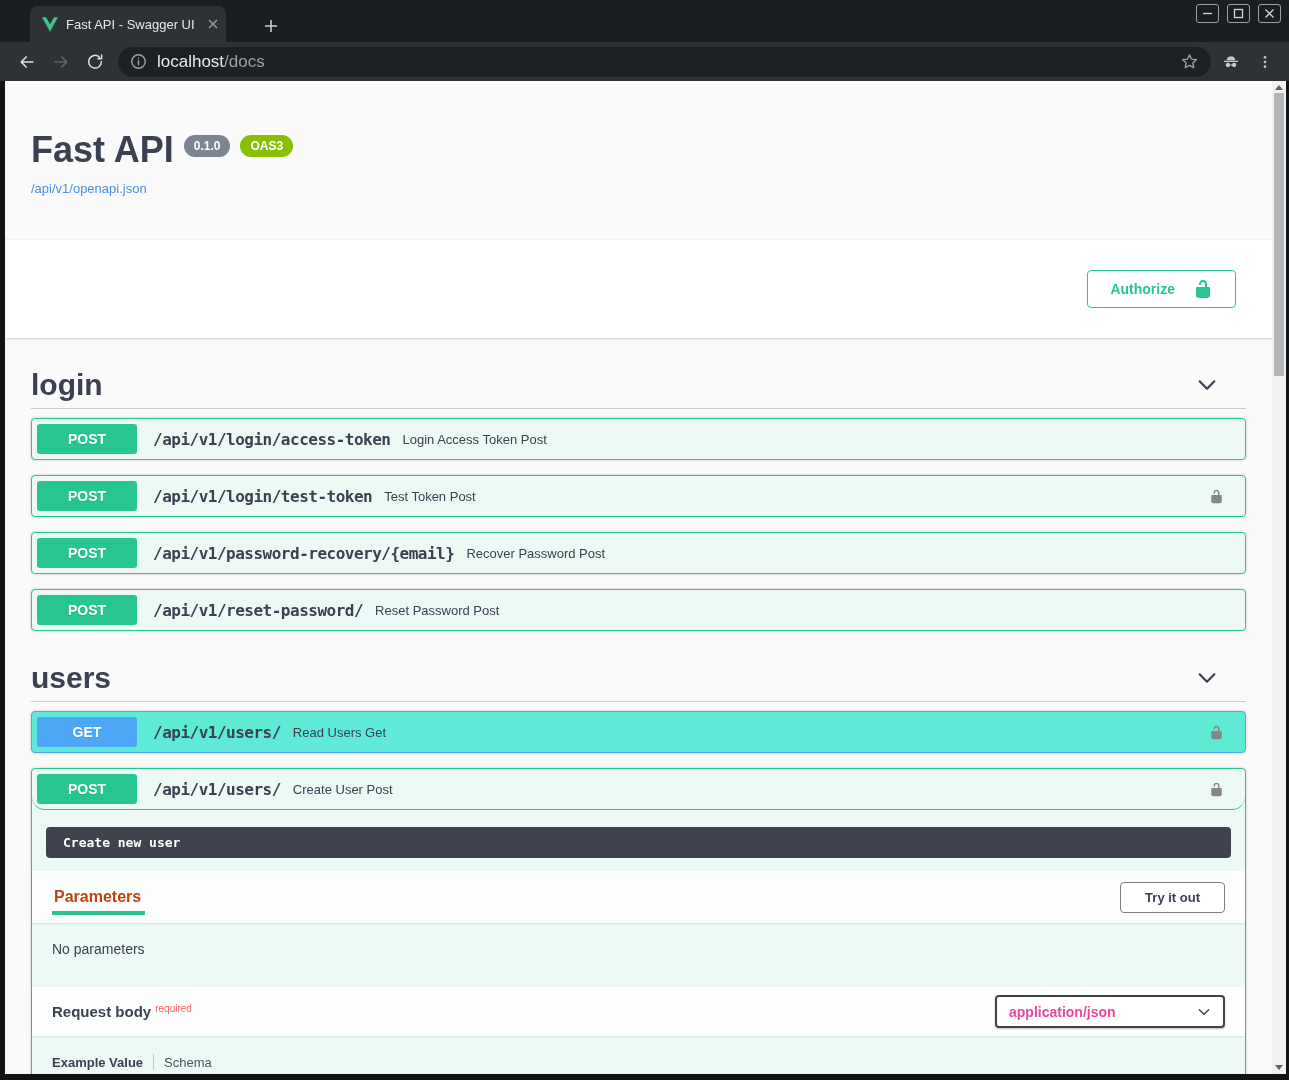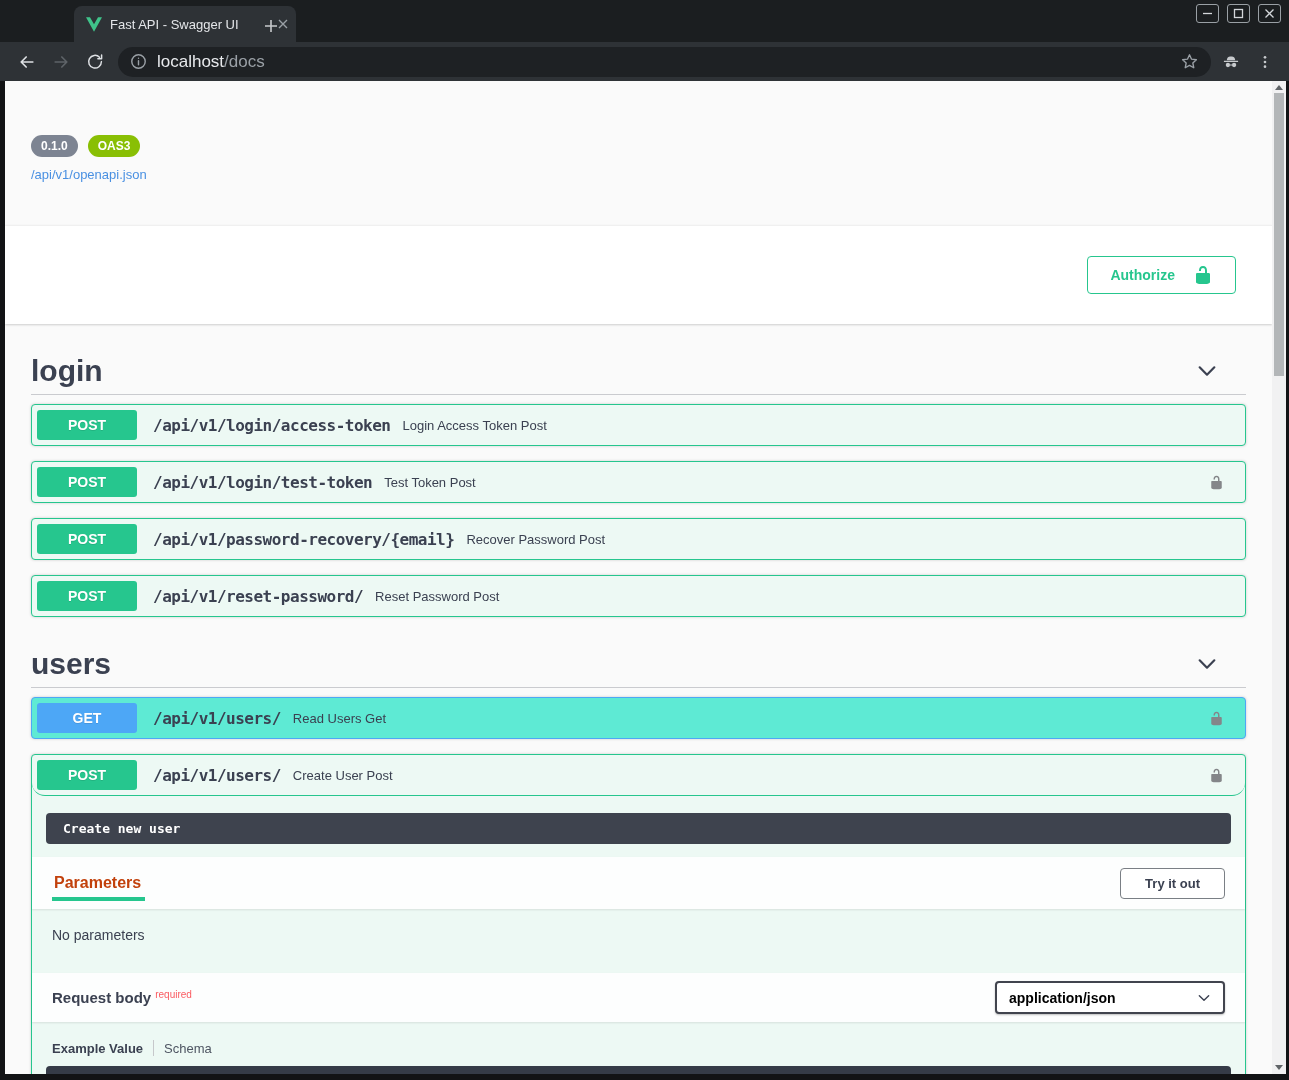--- a/index.html
+++ b/index.html
@@ -2,22 +2,22 @@
 <html><head>
 <meta charset="utf-8">
 <style>
   * { box-sizing: border-box; margin: 0; padding: 0; }
   html,body { width:1289px; height:1080px; overflow:hidden; }
   body { position:relative; background:#121315; font-family:"Liberation Sans",sans-serif; }
 
   
   .chrome { position:absolute; top:0; left:0; right:0; height:81px; }
   .tabstrip { position:relative; height:42px; background:#1b1e20; }
-  .tab { position:absolute; left:30px; bottom:0; width:222px; height:36px; background:#2e3236;
-         border-radius:8px 8px 0 0; display:flex; align-items:center; padding:0 8px 0 12px; gap:8px;margin-left:44px; }
+  .tab { position:absolute; left:30px; bottom:0; width:196px; height:36px; background:#2e3236;
+         border-radius:8px 8px 0 0; display:flex; align-items:center; padding:0 8px 0 12px; gap:8px; }
   .tab-title { flex:1; color:#e4e6e9; font-size:13px; white-space:nowrap; overflow:hidden; }
   .icon-btn { display:flex; align-items:center; justify-content:center; background:none; border:none; cursor:pointer; }
   .newtab { position:absolute; left:264px; bottom:9px; }
   .win-controls { position:absolute; right:8px; top:4px; display:flex; gap:8px; }
   .win-btn { width:23px; height:19px; border:1px solid #9aa0a5; border-radius:3px;
              display:flex; align-items:center; justify-content:center; background:none; }
 
   .toolbar { height:39px; background:#2e3236; display:flex; align-items:center; padding:0 12px 0 10px; }
   .nav { width:34px; height:30px; }
   .url-pill { flex:1; height:30px; background:#1e2124; border-radius:15px; margin:0 10px 0 6px;
@@ -77,21 +77,21 @@
   .param-tab::after { content:""; position:absolute; left:0; right:-2px; bottom:0; height:4px; background:#26c68e; }
   .try-btn { border:1.5px solid #7a7f85; border-radius:4px; background:#fff; color:#3b4151;
              font-weight:700; font-size:13px; padding:7px 24px; cursor:pointer; }
   .no-params { padding:18px 20px 20px; font-size:14px; color:#3b4151; }
   .reqbody-header { margin-top:10px; }
   .reqbody-label { font-size:15px; font-weight:700; color:#3b4151; }
   .required-flag { color:#fa5c62; font-size:10px; position:relative; top:-5px; margin-left:4px; font-weight:400; }
   .ct-select { width:230px; height:33px; border:2px solid #41444e; border-radius:4px; background:#fff;
                box-shadow:0 1px 2px rgba(0,0,0,.25); display:flex; align-items:center;
                padding:0 12px; cursor:pointer; }
-  .ct-select span { flex:1; font-size:14px; font-weight:700; color:#000000; }
+  .ct-select span { flex:1; font-size:14px; font-weight:700; color:#ec4899; }
   .model-example { padding:18px 14px 0; }
   .tabs-row { display:flex; align-items:center; gap:10px; padding-left:6px; }
   .tab-example { font-size:13px; font-weight:700; color:#3b4151; cursor:pointer; }
   .tab-divider { width:1px; height:16px; background:#c6c8cb; }
   .tab-schema { font-size:13px; color:#4e5562; cursor:pointer; }
   .code-block { margin-top:10px; background:#353b47; border-radius:4px 4px 0 0; padding:12px 18px;
                 height:60px; color:#fff; font-family:"DejaVu Sans Mono",monospace;
                 font-weight:700; font-size:13px; }
   svg { display:block; }
 </style>
@@ -187,20 +187,21 @@
         </svg>
       </button>
     </div>
   </div>
 </div>
 
 <div class="page">
 
   <div class="information">
     <h1 class="api-title">
+      <span>Fast API</span>
       <span class="badge version">0.1.0</span>
       <span class="badge oas">OAS3</span>
     </h1>
     <a class="spec-link" href="#">/api/v1/openapi.json</a>
   </div>
 
   <div class="scheme-container">
     <button class="authorize-btn">
       <span>Authorize</span>
       <svg width="20" height="20" viewBox="0 0 20 20" fill="#26c68e">

